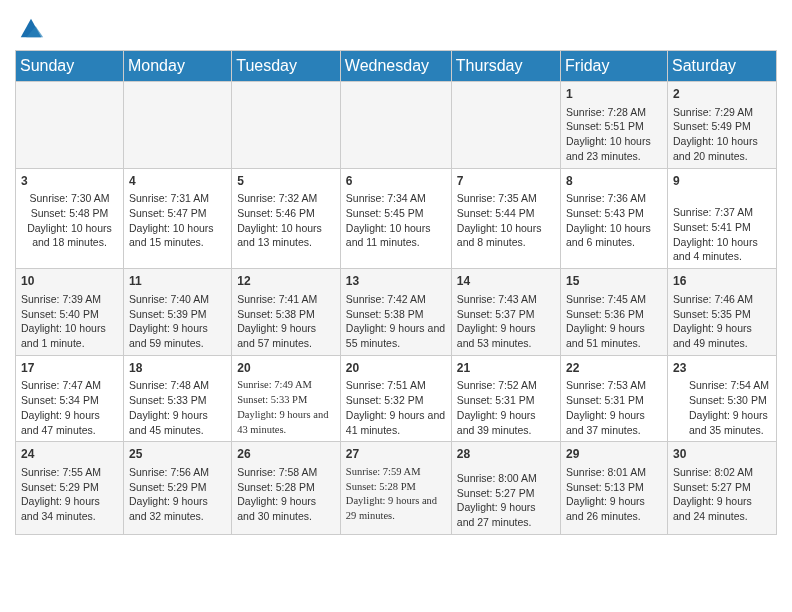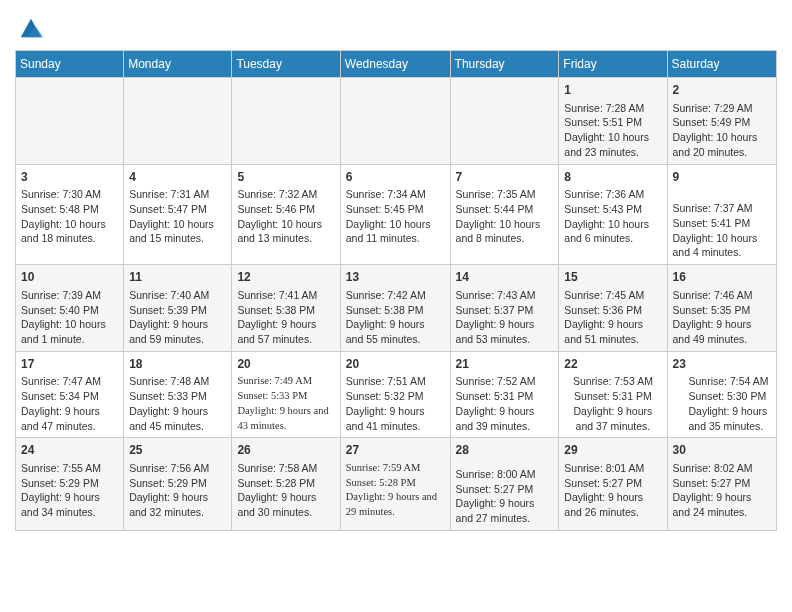--- a/index.html
+++ b/index.html
@@ -50,21 +50,21 @@
     table {
       width: 100%;
       border-collapse: collapse;
       font-size: 11px;
     }
     thead tr th {
       background-color: #2980b9;
       color: #fff;
       padding: 6px 4px;
       text-align: left;
-      font-size: 12px;
+      font-size: 16px;
       font-weight: normal;
       border: 1px solid #ccc;
     }
     tbody tr td {
       border: 1px solid #ccc;
       vertical-align: top;
       padding: 4px 5px;
       height: 78px;
       width: 113px;
       color: #333;
@@ -142,21 +142,21 @@
         <td>
           <span class="day-num">2</span>
           <div class="day-info" style="white-space: pre-line;">Sunrise: 7:29 AM
 Sunset: 5:49 PM
 Daylight: 10 hours and 20 minutes.</div>
         </td>
       </tr>
       <tr>
         <td>
           <span class="day-num">3</span>
-          <div class="day-info" style="white-space: pre-line;">Sunrise: 7:30 AM
+          <div class="day-info" style="white-space: pre-line; text-align: center;">Sunrise: 7:30 AM
 Sunset: 5:48 PM
 Daylight: 10 hours and 18 minutes.</div>
         </td>
         <td>
           <span class="day-num">4</span>
           <div class="day-info" style="white-space: pre-line;">Sunrise: 7:31 AM
 Sunset: 5:47 PM
 Daylight: 10 hours and 15 minutes.</div>
         </td>
         <td>
@@ -260,21 +260,21 @@
 Daylight: 9 hours and 41 minutes.</div>
         </td>
         <td>
           <span class="day-num">21</span>
           <div class="day-info" style="white-space: pre-line;">Sunrise: 7:52 AM
 Sunset: 5:31 PM
 Daylight: 9 hours and 39 minutes.</div>
         </td>
         <td>
           <span class="day-num">22</span>
-          <div class="day-info" style="white-space: pre-line; text-align: center;">Sunrise: 7:53 AM
+          <div class="day-info" style="white-space: pre-line;">Sunrise: 7:53 AM
 Sunset: 5:31 PM
 Daylight: 9 hours and 37 minutes.</div>
         </td>
         <td>
           <span class="day-num">23</span>
           <div class="day-info" style="white-space: pre-line; margin-left: 16px;">Sunrise: 7:54 AM
 Sunset: 5:30 PM
 Daylight: 9 hours and 35 minutes.</div>
         </td>
       </tr>
@@ -305,21 +305,21 @@
         </td>
         <td>
           <span class="day-num">28</span>
           <div class="day-info" style="white-space: pre-line; margin-top: 8px;">Sunrise: 8:00 AM
 Sunset: 5:27 PM
 Daylight: 9 hours and 27 minutes.</div>
         </td>
         <td>
           <span class="day-num">29</span>
           <div class="day-info" style="white-space: pre-line;">Sunrise: 8:01 AM
-Sunset: 5:27 PM
+Sunset: 5:13 PM
 Daylight: 9 hours and 26 minutes.</div>
         </td>
         <td>
           <span class="day-num">30</span>
           <div class="day-info" style="white-space: pre-line;">Sunrise: 8:02 AM
 Sunset: 5:27 PM
 Daylight: 9 hours and 24 minutes.</div>
         </td>
       </tr>
     </tbody>

